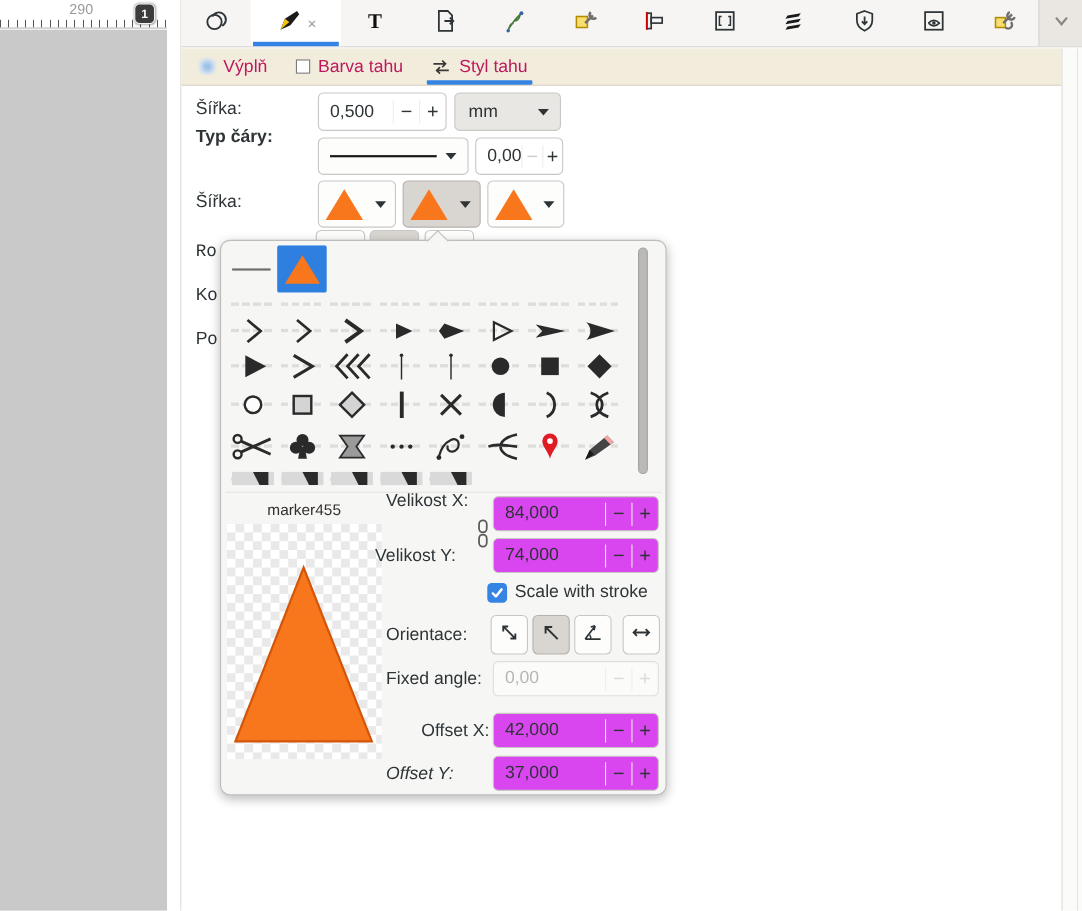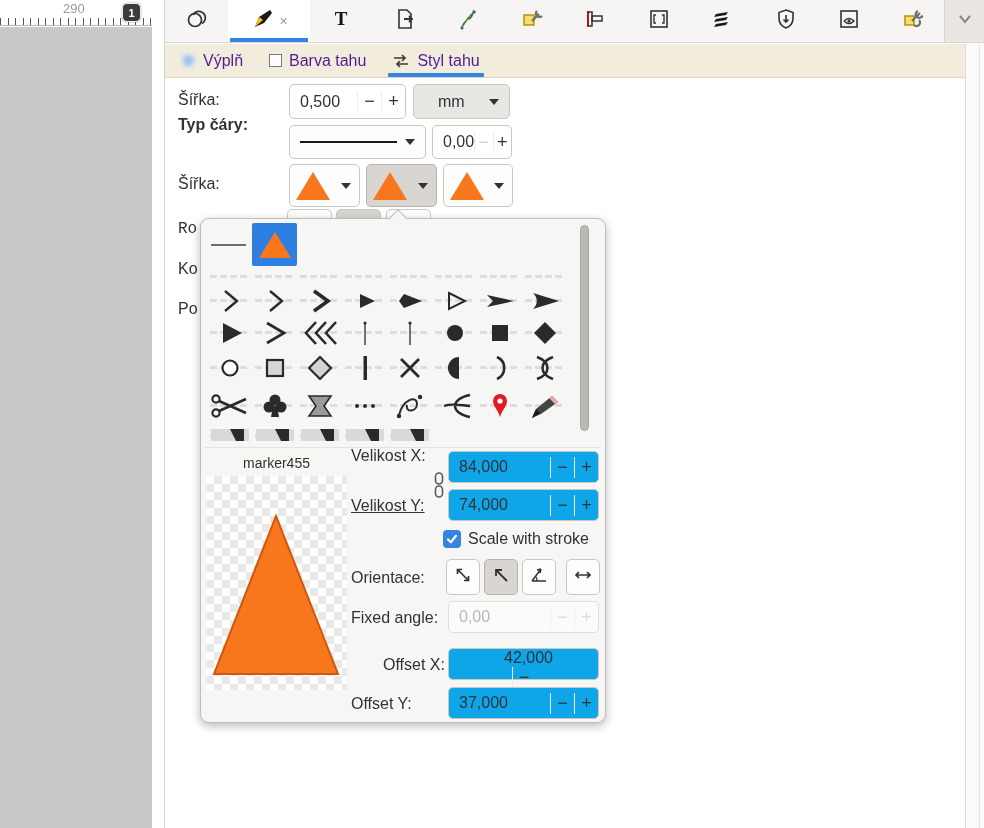--- a/index.html
+++ b/index.html
@@ -24,34 +24,34 @@
   .dock-tab.active { width:82px; background:#ffffff; }
   .dock-tab.active::after { content:""; position:absolute; left:2px; right:2px; bottom:0; height:4px; background:#3584e4; }
   .dock-tab svg { width:24px; height:24px; }
   .dock-close { font-size:14px; color:#9a9794; margin-left:5px; }
   .dock-overflow { margin-left:auto; width:40px; background:#eae7e3; border-left:1px solid #d8d6d2; display:flex; align-items:center; justify-content:center; }
   .dock-overflow svg { width:18px; height:18px; }
 
   
   .tab-row { position:absolute; left:0; top:44px; right:19px; height:34px; background:#f2ecdd; border-bottom:1px solid #dcd5c5;
              display:flex; align-items:stretch; padding-left:16px; gap:26px; }
-  .fs-tab { display:flex; align-items:center; gap:7px; font-size:16px; color:#4c1d95; position:relative; cursor:pointer; }
+  .fs-tab { display:flex; align-items:center; gap:7px; font-size:16px; color:#be185d; position:relative; cursor:pointer; }
   .fs-tab.active::after { content:""; position:absolute; left:-4px; right:-4px; bottom:0; height:4px; background:#3584e4; border-radius:1px; }
   .icon-fill-blur { width:15px; height:15px; border-radius:3px; background:radial-gradient(circle,#9ec1e8 20%,#cfe0f2 60%,rgba(255,255,255,0) 90%); filter:blur(1px); }
   .icon-stroke-square { width:13px; height:13px; border:1.5px solid #7a7a7a; background:#fdfdfd; }
   .icon-stroke-style svg { width:18px; height:16px; display:block; }
 
   
   .row-label { position:absolute; font-size:16px; color:#2e3436; }
   .field { position:absolute; background:#ffffff; border:1px solid #c9c7c3; border-radius:5px; display:flex; align-items:center; font-size:16px; }
   .field .val { flex:1; padding-left:10px; }
   .spin { width:24px; text-align:center; font-size:18px; color:#2e3436; border-left:1px solid #efedea; cursor:pointer; }
   .spin.dim { color:#cfcdc9; }
   .unit-btn { position:absolute; background:#e9e7e3; border:1px solid #c9c7c3; border-radius:5px; display:flex; align-items:center; font-size:16px; cursor:pointer; }
-  .unit-btn .val { flex:1; padding-left:24px; }
+  .unit-btn .val { flex:1; padding-left:12px; }
   .caret { width:0; height:0; border-left:5px solid transparent; border-right:5px solid transparent; border-top:6px solid #2e3436; margin-right:10px; }
   .dash-btn { position:absolute; background:#fdfdfc; border:1px solid #c9c7c3; border-radius:5px; display:flex; align-items:center; cursor:pointer; }
   .dash-line { flex:1; height:2px; background:#1a1a1a; margin:0 8px 0 10px; }
   .marker-btn { position:absolute; background:#fdfdfc; border:1px solid #c9c7c3; border-radius:5px; display:flex; align-items:center; justify-content:space-between; padding:0 8px 0 6px; cursor:pointer; }
   .marker-btn.pressed { background:#d9d5d0; border-color:#b5b1ac; }
   .tri-orange { width:0; height:0; border-left:17px solid transparent; border-right:17px solid transparent; border-bottom:28px solid #f8771d; }
   .mini-btn { position:absolute; background:#fdfdfc; border:1px solid #c9c7c3; border-radius:5px; display:flex; align-items:center; justify-content:center; }
   .mini-btn.pressed { background:#d9d5d0; }
   .mini-glyph { width:18px; height:4px; background:#2a2a2a; margin-top:2px; }
   .panel-scroll { position:absolute; top:44px; right:0; width:19px; bottom:0; background:#fbfbfa; border-left:1px solid #dcdcda; }
@@ -76,21 +76,21 @@
   .msep { position:absolute; left:4px; right:4px; top:228px; height:1px; background:#e6e4e1; }
 
   .marker-name { position:absolute; left:5px; top:236px; width:141px; text-align:center; font-size:14px; color:#35302b; }
   .preview { position:absolute; left:5px; top:257px; width:141px; height:214px;
              background:conic-gradient(#e9e9e9 0 25%,#ffffff 0 50%,#e9e9e9 0 75%,#ffffff 0) 0 0/16px 16px; }
   .preview svg { width:100%; height:100%; display:block; }
   .edit-btn { position:absolute; left:3px; top:466px; width:146px; height:33px; background:linear-gradient(#f8f7f6,#ebe9e6);
               border:1px solid #c4c2be; border-radius:5px; font-size:15.5px; color:#2e3436; display:flex; align-items:center; justify-content:center; cursor:pointer; }
 
   .p-label { position:absolute; font-size:16px; color:#2e3436; }
-  .p-field { position:absolute; width:151px; height:32px; background:#0ea5e9; border:1px solid #c9c7c3; border-radius:5px; display:flex; align-items:center; font-size:16px; }
+  .p-field { position:absolute; width:151px; height:32px; background:#d946ef; border:1px solid #c9c7c3; border-radius:5px; display:flex; align-items:center; font-size:16px; }
   .p-field .val { flex:1; padding-left:10px; }
   .p-field.disabled { background:#fbfbfa; border-color:#e0dedb; }
   .p-field.disabled .val { color:#b9b7b4; }
   .p-field.disabled .spin { color:#dddbd8; border-left-color:#f1efec; }
   .link-icon { position:absolute; left:231px; top:250px; width:14px; height:32px; }
   .checkbox-row { position:absolute; left:242px; top:311px; display:flex; align-items:center; gap:7px; cursor:pointer; }
   .cbx { width:18px; height:18px; background:#3584e4; border-radius:4px; display:flex; align-items:center; justify-content:center; }
   .cbx svg { width:12px; height:12px; }
   .cbx-label { font-size:16px; color:#2e3436; }
   .orient-group { position:absolute; left:245px; top:340px; display:flex; gap:4px; }
@@ -523,21 +523,21 @@
     <span class="spin">−</span>
     <span class="spin">+</span>
   </div>
   <div class="link-icon">
     <svg viewBox="0 0 14 32">
         <rect x="3.5" y="4" width="7" height="11" rx="3.5" fill="none" stroke="#5a5a5a" stroke-width="1.6"></rect>
         <rect x="3.5" y="17" width="7" height="11" rx="3.5" fill="none" stroke="#5a5a5a" stroke-width="1.6"></rect>
       </svg>
   </div>
 
-  <div class="p-label" style="left:150px; top:278px;text-decoration:underline;">Velikost Y:</div>
+  <div class="p-label" style="left:140px; top:278px;">Velikost Y:</div>
   <div class="p-field" style="left:247px; top:270px;">
     <span class="val">74,000</span>
     <span class="spin">−</span>
     <span class="spin">+</span>
   </div>
 
   <div class="checkbox-row">
     <span class="cbx">
       <svg viewBox="0 0 12 12">
           <polyline points="2,6.5 4.8,9.2 10,2.8" fill="none" stroke="#ffffff" stroke-width="2.2" stroke-linecap="round" stroke-linejoin="round"></polyline>
@@ -572,24 +572,24 @@
     </div>
 
   <div class="p-label" style="left:150px; top:390px;">Fixed angle:</div>
   <div class="p-field disabled" style="left:247px; top:382px;">
     <span class="val">0,00</span>
     <span class="spin">−</span>
     <span class="spin">+</span>
   </div>
 
   <div class="p-label" style="left:150px; top:437px;margin-left:32px;">Offset X:</div>
-  <div class="p-field" style="left:247px; top:429px;flex-direction:column;">
+  <div class="p-field" style="left:247px; top:429px;">
     <span class="val">42,000</span>
     <span class="spin">−</span>
     <span class="spin">+</span>
   </div>
-  <div class="p-label" style="left:150px; top:476px;">Offset Y:</div>
+  <div class="p-label" style="left:150px; top:476px;font-style:italic;">Offset Y:</div>
   <div class="p-field" style="left:247px; top:468px;">
     <span class="val">37,000</span>
     <span class="spin">−</span>
     <span class="spin">+</span>
   </div>
 </div>
 
 </body></html>

